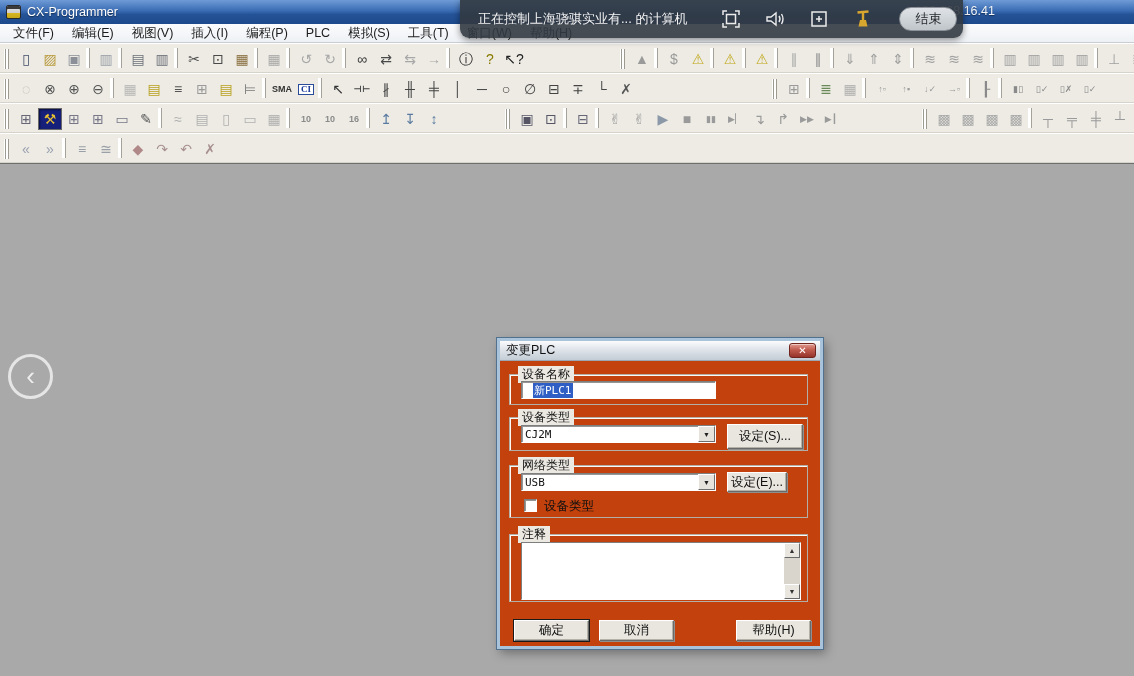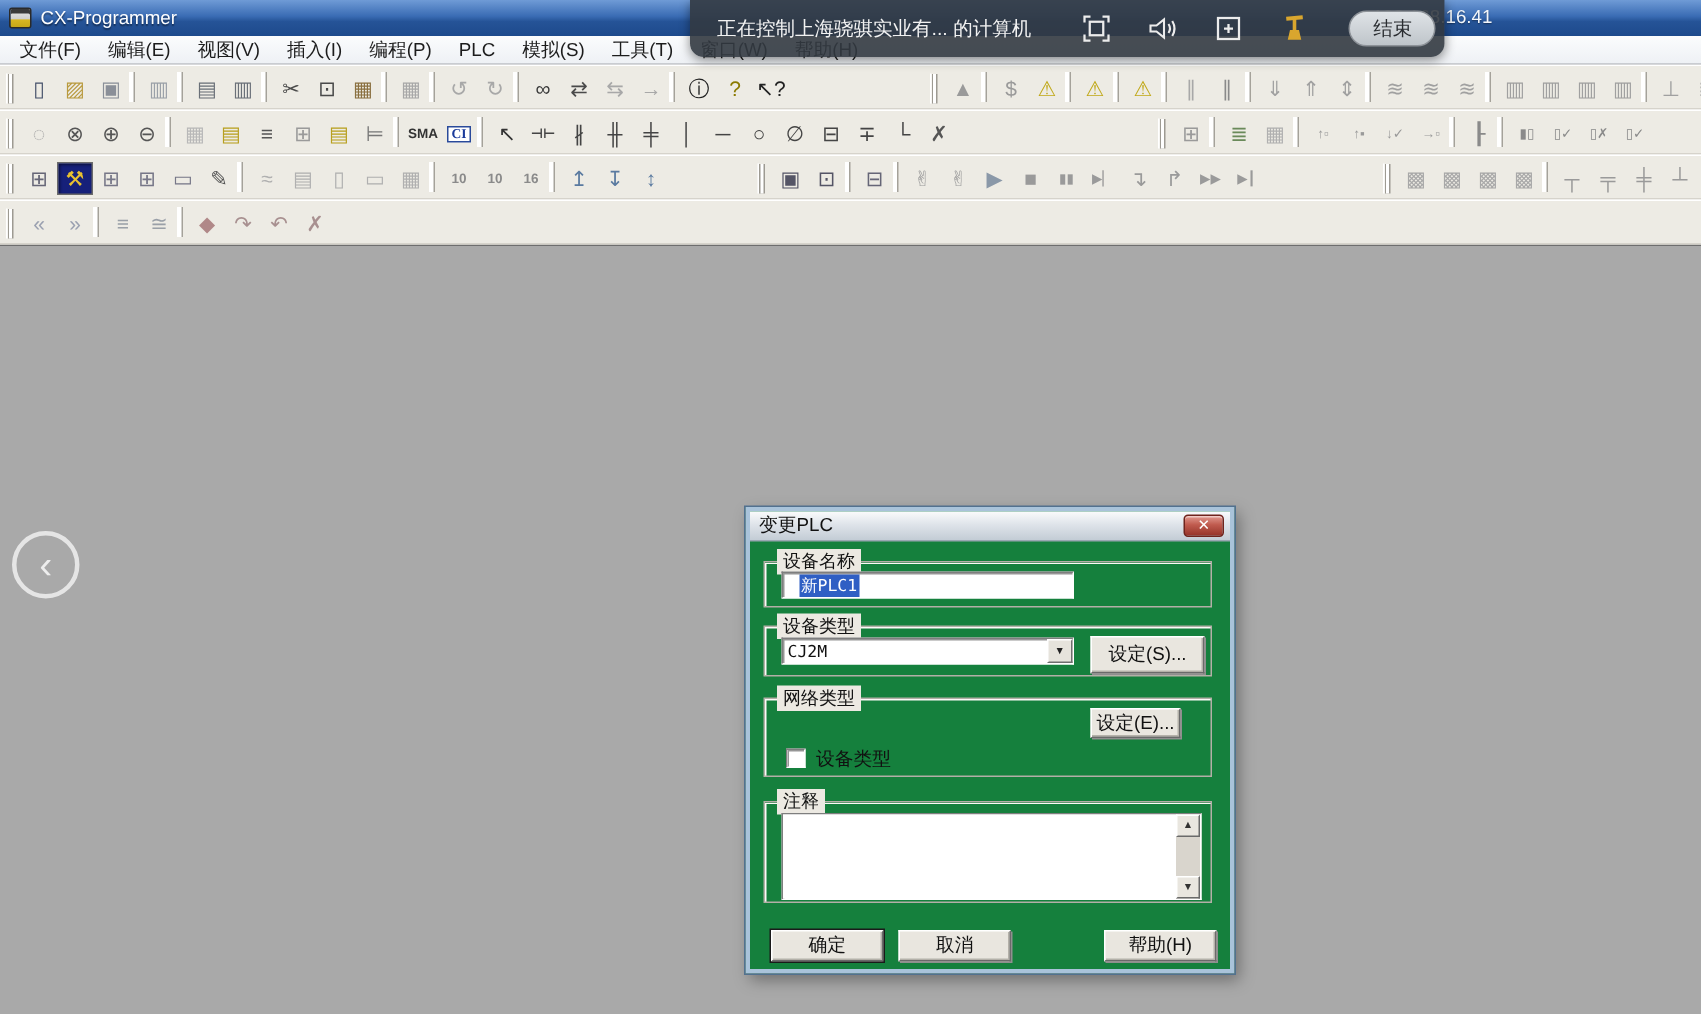--- a/index.html
+++ b/index.html
@@ -47,21 +47,21 @@
 
   
   .workspace { position:absolute; left:0; top:163px; width:1134px; height:513px;
     background:#a9a9a9; border-top:1px solid #6e6e6e; }
   .back-circle { position:absolute; left:8px; top:354px; width:45px; height:45px; border-radius:50%;
     border:3px solid rgba(240,240,240,.85); display:flex; align-items:center; justify-content:center;
     color:rgba(245,245,245,.9); font-size:26px; z-index:11; }
 
   
   .dialog { position:absolute; left:497px; top:338px; width:326px; height:311px;
-    background:#15803d; border:3px solid #a9c3da; outline:1px solid #52718f;
+    background:#c2410c; border:3px solid #a9c3da; outline:1px solid #52718f;
     box-shadow:3px 4px 10px rgba(0,0,0,.35); z-index:5; }
   .dlg-title { position:absolute; left:0; top:0; right:0; height:20px;
     background:linear-gradient(180deg,#fafbfc 0%,#dfe4ea 45%,#c3ccd5 100%);
     border-bottom:1px solid #9aa6b2; display:flex; align-items:center; padding-left:6px;
     font-size:12.5px; color:#111; }
   .dlg-close { position:absolute; right:4px; top:2px; width:27px; height:15px;
     background:linear-gradient(180deg,#e29a90 0%,#c05b4e 45%,#96342a 100%);
     border:1px solid #6f241d; border-radius:3px; color:#fff; font-size:10px; font-weight:bold;
     display:flex; align-items:center; justify-content:center; box-shadow:inset 0 1px 0 rgba(255,255,255,.5); }
   .group { position:absolute; border:1px solid #b3afa7; box-shadow:1px 1px 0 #fbfaf7 inset; }
@@ -758,20 +758,24 @@
     <span class="combo-text field-text">CJ2M</span>
     <span class="combo-btn">▼</span>
   </div>
   <div class="btn" style="left:227px; top:83px; width:76px; height:25px">
     <span>设定(S)...</span>
   </div>
 
   <div class="group" style="left:9px; top:124px; width:299px; height:53px">
     <span class="group-label">网络类型</span>
   </div>
+  <div class="combo sunken" style="left:21px; top:132px; width:195px; height:18px">
+    <span class="combo-text field-text">USB</span>
+    <span class="combo-btn">▼</span>
+  </div>
   <div class="btn" style="left:227px; top:131px; width:60px; height:20px">
     <span>设定(E)...</span>
   </div>
   <div class="checkbox sunken" style="left:24px; top:158px"></div>
   <span class="check-label" style="left:44px; top:157px">设备类型</span>
 
   <div class="group" style="left:9px; top:193px; width:299px; height:68px">
     <span class="group-label">注释</span>
   </div>
   <div class="textarea sunken" style="left:21px; top:201px; width:280px; height:58px">

